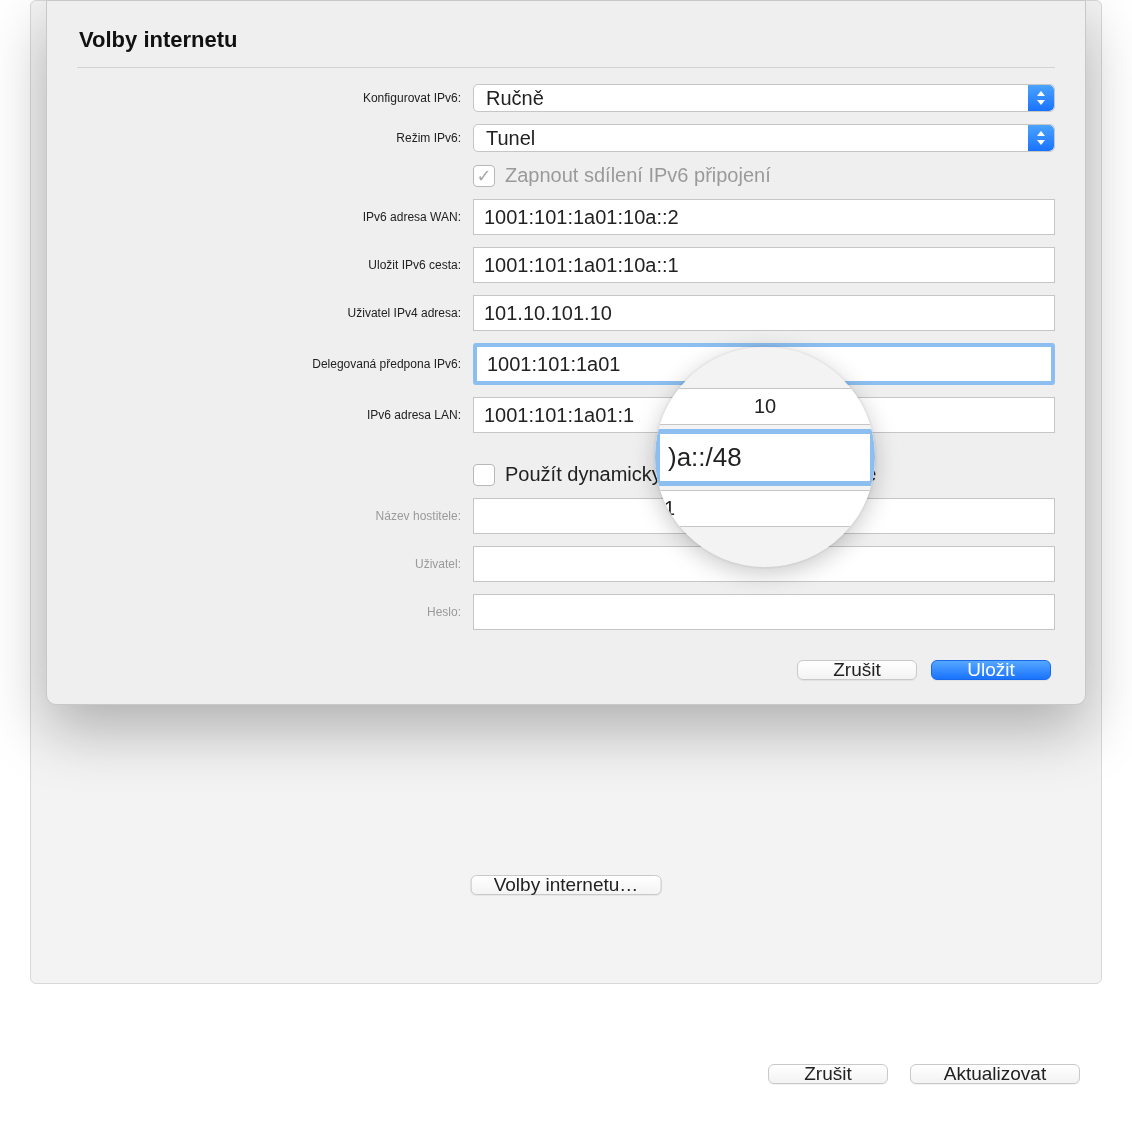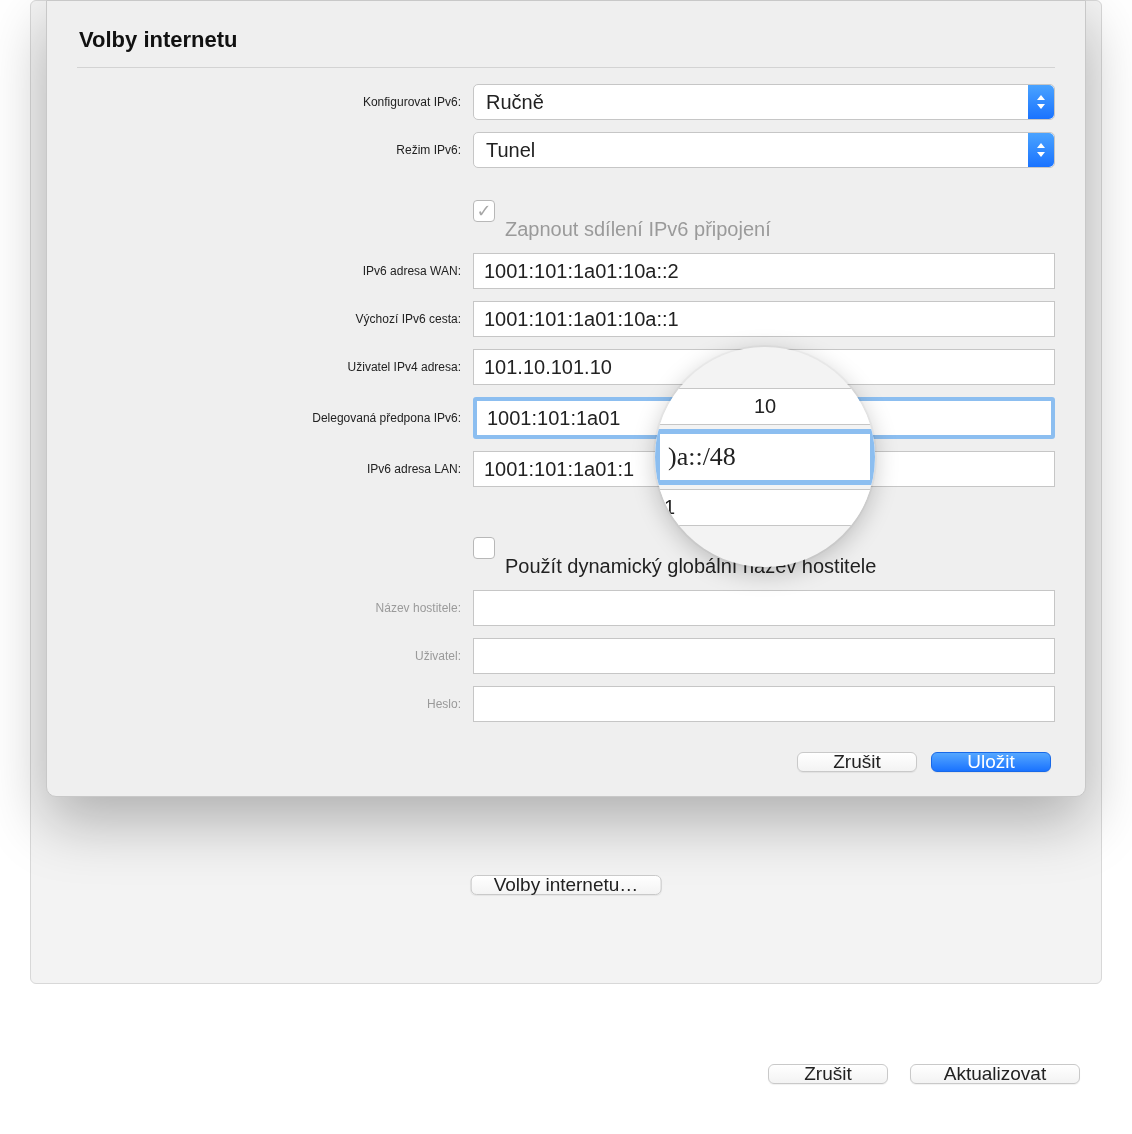--- a/index.html
+++ b/index.html
@@ -37,21 +37,21 @@
   .row {
     display:flex; align-items:center; margin-bottom:12px;
   }
   .lab {
     flex:0 0 396px; text-align:right; padding-right:12px;
     font-size:12px; color:#222;
   }
   .lab.dim { color:#9a9a9a; }
   .ctl { flex:1; position:relative; }
   .select {
-    width:100%; height:36px;
+    width:100%; height:28px;
     background:#fff; border:1px solid #c6c6c6;
     border-radius:5px;
     display:flex; align-items:center; padding-left:12px;
     font-size:20px;
     position:relative;
   }
   .select .stepper {
     position:absolute; right:0; top:0; bottom:0; width:26px;
     background:linear-gradient(#4aa3ff,#1a73ff);
     border-radius:0 5px 5px 0;
@@ -59,21 +59,21 @@
   }
   .stepper svg { display:block; }
   .chk-row { display:flex; align-items:center; gap:10px; }
   .chk {
     width:22px; height:22px; border:1px solid #b8b8b8; border-radius:4px;
     background:#fff; display:flex; align-items:center; justify-content:center;
   }
   .chk.checked::before {
     content:"✓"; color:#a7a7a7; font-size:18px; line-height:1;
   }
-  .chk-label { font-size:20px;margin-top:38px; }
+  .chk-label { font-size:20px; }
   .chk-label.dim { color:#9a9a9a; }
   input.text {
     width:100%; height:36px;
     border:1px solid #c6c6c6; background:#fff;
     border-radius:0;
     font-size:20px; padding:0 10px;
     font-family:inherit; color:#222;
   }
   input.text:disabled { color:#999; background:#fff; }
   .focused-wrap {
@@ -117,21 +117,21 @@
     width:240px;
     font-size:20px;
   }
   .mag-inner .mrow { display:flex; margin:4px 0; align-items:stretch; }
   .mag-inner .mcell {
     border:1px solid #c6c6c6; background:#fff; padding:6px 8px;
     font-size:20px; flex:1;
   }
   .mag-inner .mfocus {
     border:5px solid #8cbef0; background:#fff;
-    padding:8px 8px; font-size:26px; flex:1;font-family:Liberation Serif, serif;
+    padding:8px 8px; font-size:26px; flex:1;
   }
 </style>
 </head>
 <body>
 
 <div class="outer-panel"></div>
 
 <div class="dialog">
   <div class="title">Volby internetu</div>
 
@@ -174,21 +174,21 @@
         </div>
       </div>
     </div>
 
     <div class="row">
       <div class="lab">IPv6 adresa WAN:</div>
       <div class="ctl"><input class="text" value="1001:101:1a01:10a::2" style=""></div>
     </div>
 
     <div class="row">
-      <div class="lab">Výchozí IPv6 cesta:</div>
+      <div class="lab">Uložit IPv6 cesta:</div>
       <div class="ctl"><input class="text" value="1001:101:1a01:10a::1" style=""></div>
     </div>
 
     <div class="row">
       <div class="lab">Uživatel IPv4 adresa:</div>
       <div class="ctl"><input class="text" value="101.10.101.10" style=""></div>
     </div>
 
     <div class="row">
       <div class="lab">Delegovaná předpona IPv6:</div>

